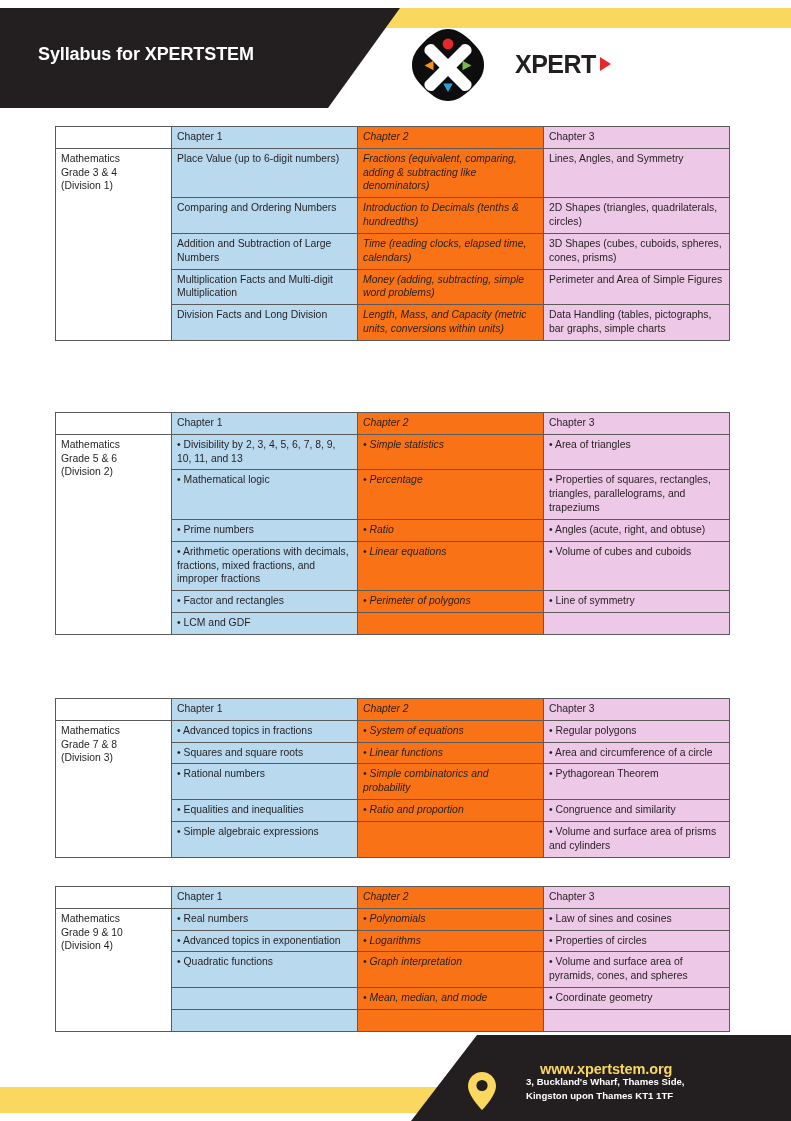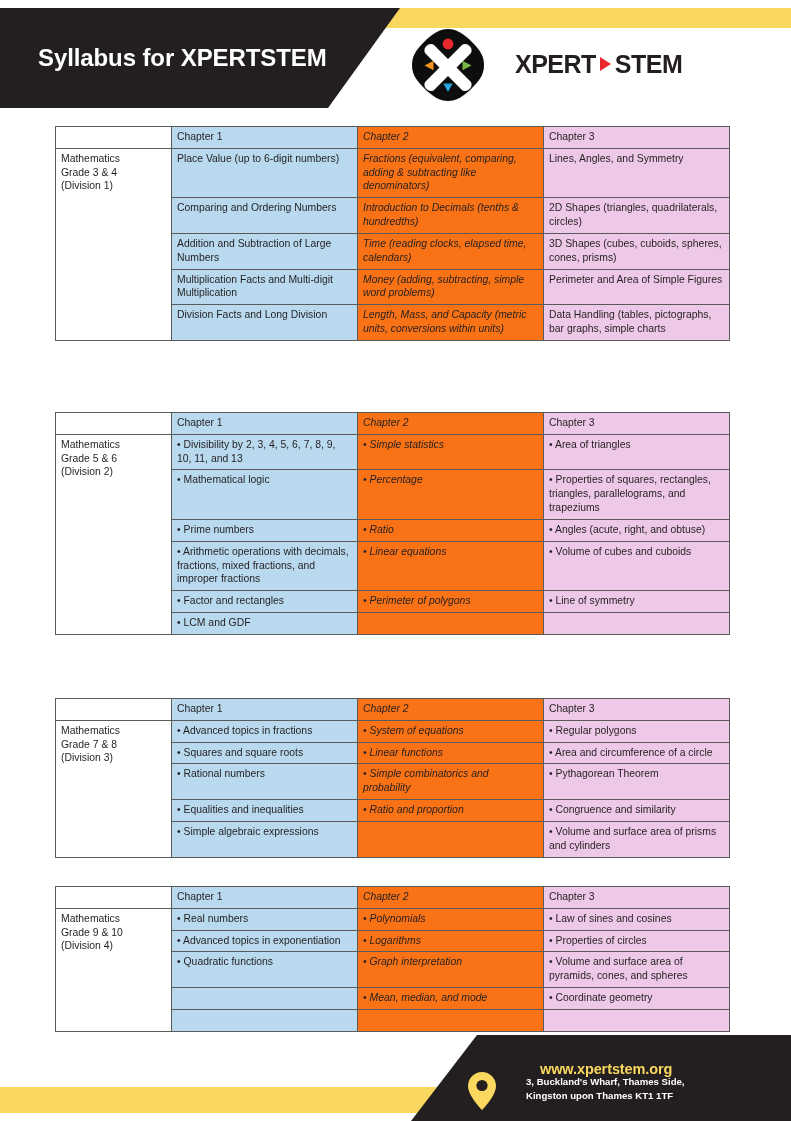--- a/index.html
+++ b/index.html
@@ -31,21 +31,21 @@
   #header-dark-banner {
     position: absolute;
     left: 0; top: 8px;
     width: 400px; height: 100px;
     background: #231f20;
     clip-path: polygon(0 0, 400px 0, 328px 100px, 0 100px);
   }
   #header-title {
     position: absolute;
     left: 38px; top: 44px;
-    font-size: 24px;
+    font-size: 18px;
     font-weight: bold;
     color: #ffffff;
     letter-spacing: -0.1px;
   }
   #logo-mark {
     position: absolute;
     left: 410px; top: 27px;
     width: 76px; height: 76px;
   }
   #logo-wordmark {
@@ -182,21 +182,20 @@
       <circle cx="38" cy="17" r="5.4" fill="#e8272c"></circle>
       <polygon points="14.5,38.5 23.5,33.8 23.5,43.2" fill="#f4921e"></polygon>
       <polygon points="61.5,38.5 52.5,33.8 52.5,43.2" fill="#7ab648"></polygon>
       <polygon points="38,65 33.3,56.5 42.7,56.5" fill="#29a3dc"></polygon>
     </svg>
   </div>
 
   <div id="logo-wordmark">
     <span class="wm-text">XPERT</span>
     <span class="wm-tri"></span>
-    <span class="wm-text">STEM</span>
   </div>
 </div>
 
 <table class="syllabus-table" id="table-1">
   <colgroup>
       <col class="col-label">
       <col class="col-ch">
       <col class="col-ch">
       <col class="col-ch">
     </colgroup>

